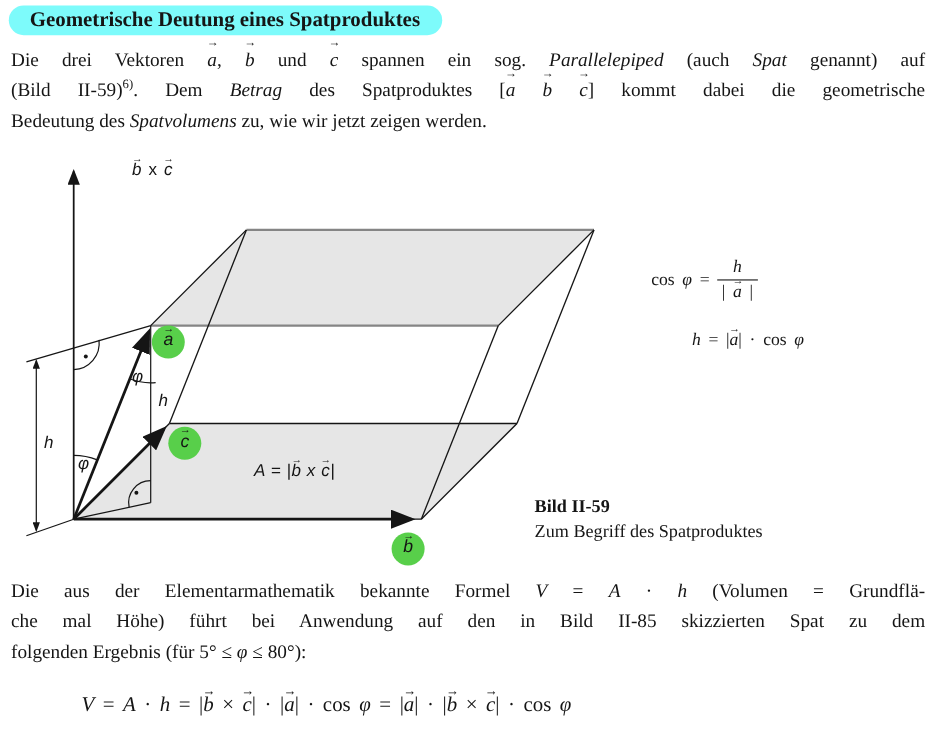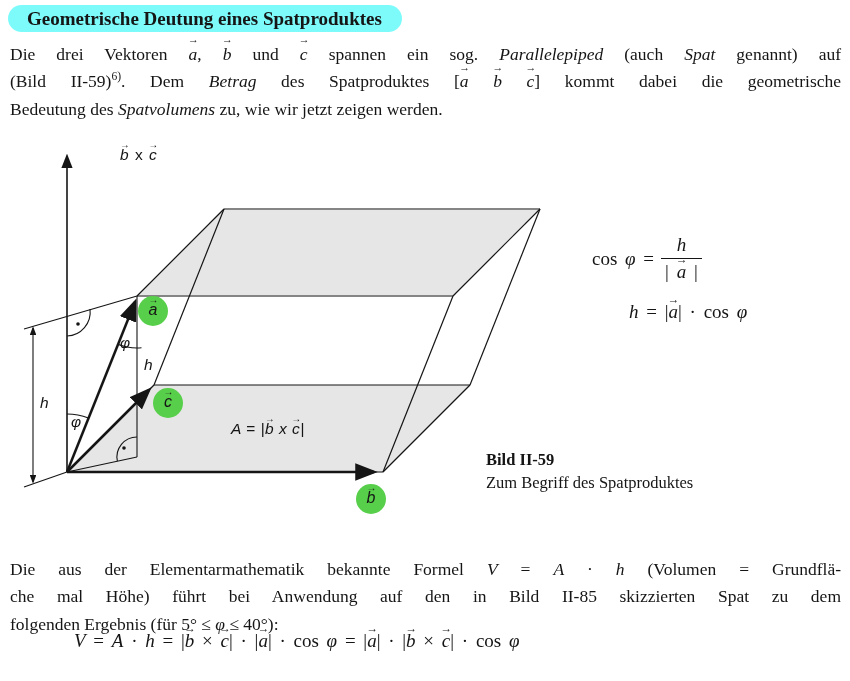--- a/index.html
+++ b/index.html
@@ -21,21 +21,21 @@
       top:-0.62em;font-size:62%;font-style:normal;line-height:1;}
   .seg-sup{vertical-align:super;font-size:66%;line-height:0;}
   
   .dlabel{position:absolute;font-family:"Liberation Sans","DejaVu Sans",sans-serif;
       font-style:italic;font-size:15.5px;white-space:nowrap;}
   .dlabel.ctr{text-align:center;}
   
   .caption{position:absolute;left:486px;top:435px;font-size:16.5px;line-height:23px;margin-top:13px;}
   .caption .cap-title{font-weight:bold;}
   
-  .formula{position:absolute;font-size:19px;white-space:nowrap;word-spacing:3px;}
+  .formula{position:absolute;font-size:16px;white-space:nowrap;word-spacing:3px;}
   .cos-row{display:flex;align-items:center;}
   .frac{display:inline-block;text-align:center;margin-left:7px;}
   .frac .num{padding:0 8px 2px 8px;border-bottom:1.4px solid var(--ink,#111);}
   .frac .den{padding:2px 4px 0 4px;}
   .volume{font-size:19px;}
   .face{fill:var(--face,#e6e6e6);stroke:none;}
   .edge{stroke:var(--ink,#111);stroke-width:1.2;fill:none;}
   .edge-gray{stroke:var(--edge-gray,#858585);stroke-width:2;fill:none;}
   .thin{stroke:var(--ink,#111);stroke-width:1.1;fill:none;}
   .vec{stroke:var(--ink,#111);stroke-width:2.5;fill:none;}
@@ -127,21 +127,21 @@
       </span>
     </div>
   </div>
   <div class="formula" style="left:629px;top:301px;"><span class="seg-i">h</span><span class="seg-n"> = |</span><span class="seg-v">a</span><span class="seg-n">| · cos </span><span class="seg-i">φ</span></div>
 
   <div class="caption">
     <div class="cap-title">Bild II-59</div>
     <div>Zum Begriff des Spatproduktes</div>
   </div>
 
-  <div class="para" style="top:556px;">
+  <div class="para" style="top:524px;">
       <div class="tline just"><span class="seg-n">Die aus der Elementarmathematik bekannte Formel  </span><span class="seg-i">V</span><span class="seg-n"> = </span><span class="seg-i">A</span><span class="seg-n"> · </span><span class="seg-i">h</span><span class="seg-n">  (Volumen = Grundflä-</span></div>
       <div class="tline just"><span class="seg-n">che mal Höhe) führt bei Anwendung auf den in Bild II-85 skizzierten Spat zu dem</span></div>
-      <div class="tline"><span class="seg-n">folgenden Ergebnis (für 5° ≤ </span><span class="seg-i">φ</span><span class="seg-n"> ≤ 40°):</span></div>
+      <div class="tline"><span class="seg-n">folgenden Ergebnis (für 5° ≤ </span><span class="seg-i">φ</span><span class="seg-n"> ≤ 80°):</span></div>
     </div>
 
   <div class="formula volume" style="left:74px;top:630px;"><span class="seg-i">V</span><span class="seg-n"> = </span><span class="seg-i">A</span><span class="seg-n"> · </span><span class="seg-i">h</span><span class="seg-n"> = |</span><span class="seg-v">b</span><span class="seg-n"> × </span><span class="seg-v">c</span><span class="seg-n">| · |</span><span class="seg-v">a</span><span class="seg-n">| · cos </span><span class="seg-i">φ</span><span class="seg-n"> = |</span><span class="seg-v">a</span><span class="seg-n">| · |</span><span class="seg-v">b</span><span class="seg-n"> × </span><span class="seg-v">c</span><span class="seg-n">| · cos </span><span class="seg-i">φ</span></div>
 
 </div>
 
 </body></html>

